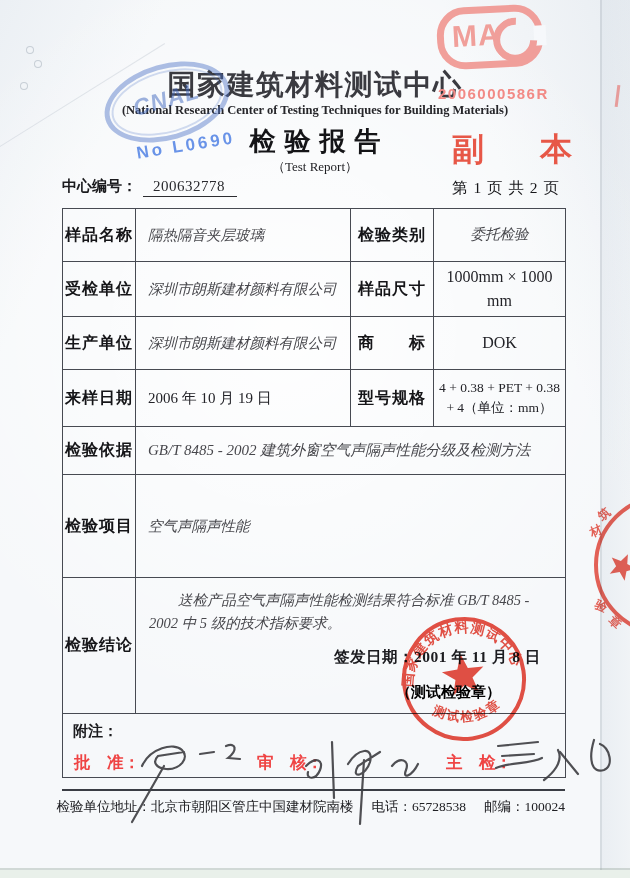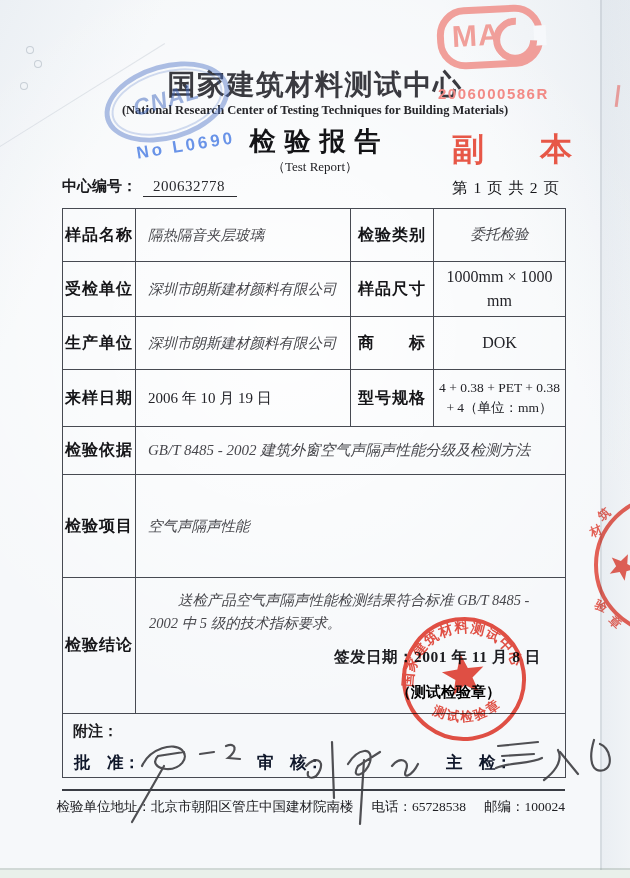--- a/index.html
+++ b/index.html
@@ -63,21 +63,21 @@
   td.vc{text-align:center;padding:3px 5px;line-height:1.5;}
   tr.r1 td{height:46px;} tr.r2 td{height:46px;} tr.r3 td{height:46px;} tr.r4 td{height:50px;}
   tr.r5 td{height:45px;} tr.r6 td{height:100px;} tr.r7 td{height:133px;} tr.r8 td{height:55px;}
   td.concl{position:relative;vertical-align:top;}
   .concl-p{margin:10px 14px 0 12px;text-indent:2em;font-size:14.5px;line-height:1.6;}
   .sign-date{position:absolute;left:198px;top:69px;font-size:15.5px;font-weight:bold;color:#1b1b1f;letter-spacing:.5px;}
   .seal-note{position:absolute;left:260px;top:105px;font-size:15px;font-weight:bold;color:#000000;}
   td.note-cell{vertical-align:top;padding:8px 14px 0 10px;}
   .note-lab{font-family:"Liberation Sans",sans-serif;font-weight:bold;font-size:15px;}
   
-  .sig-label{font-family:Liberation Mono, monospace;font-weight:bold;font-size:16.5px;color:#0f172a;}
+  .sig-label{font-family:Liberation Mono, monospace;font-weight:bold;font-size:16.5px;color:#ef4444;}
   .sig-approve{left:74px;top:752px;} .sig-review{left:257px;top:752px;} .sig-chief{left:446px;top:752px;}
   .sig-svg{position:absolute;}
   .footer-line{left:62px;top:789px;width:503px;height:1.6px;background:#3a3d44;}
   .footer{left:60px;top:798px;width:505px;display:flex;font-size:13.5px;color:#202024;white-space:nowrap;justify-content:flex-end;}
   .footer .f2{margin-left:18px;} .footer .f3{margin-left:18px;}
 </style>
 </head>
 <body>
 
 <div class="abs crease"></div>

